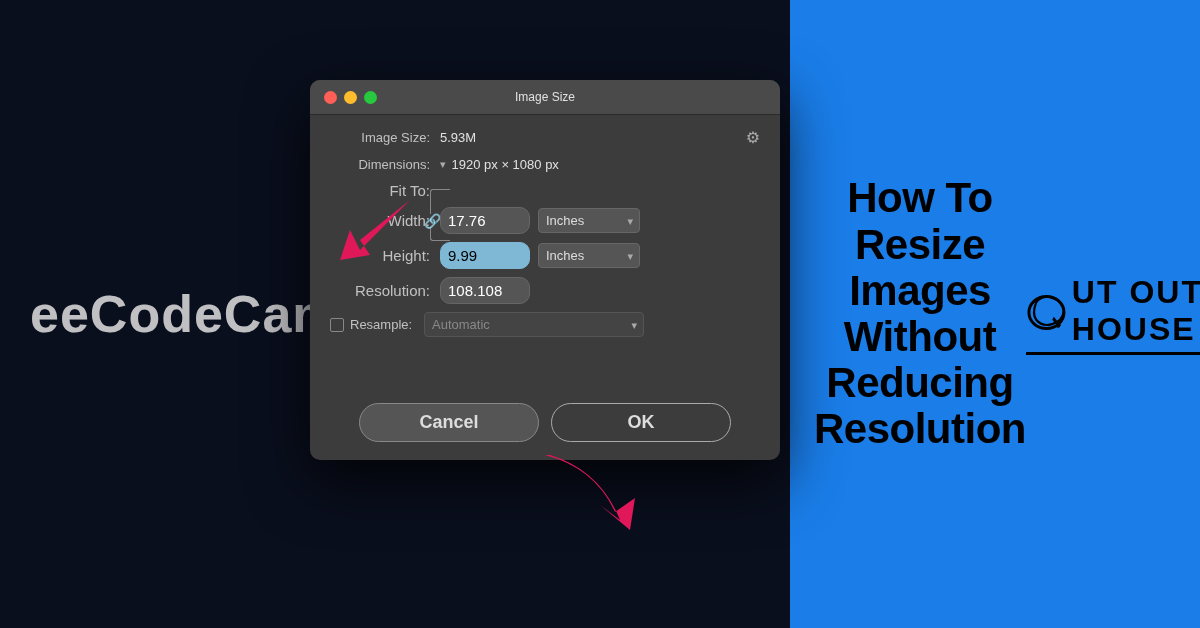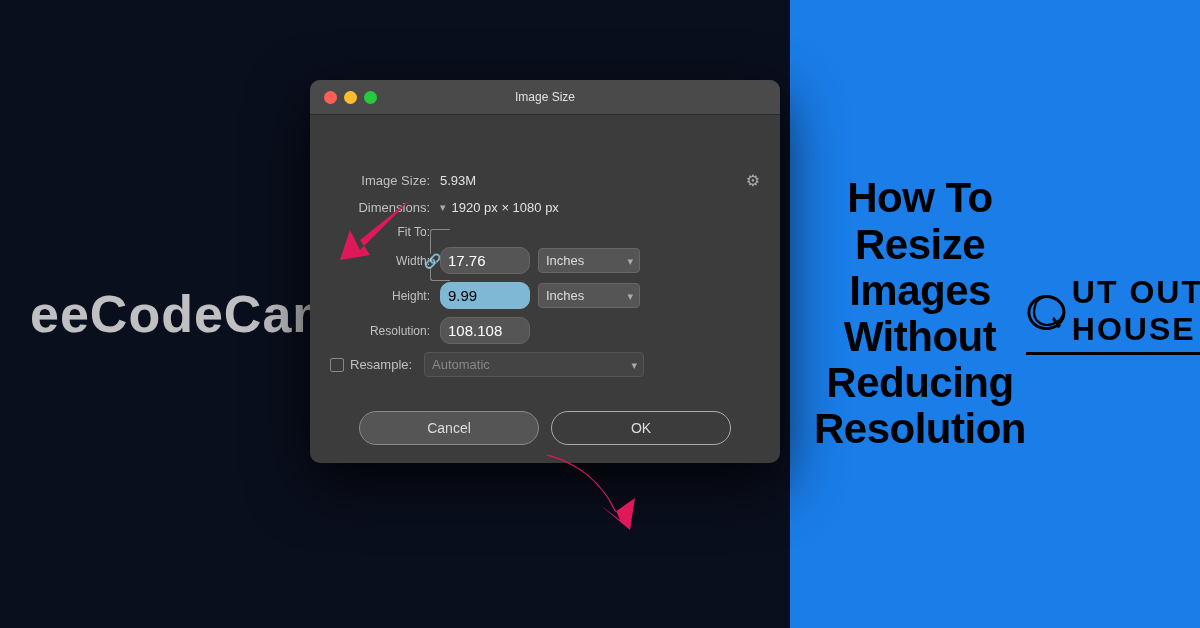--- a/index.html
+++ b/index.html
@@ -72,22 +72,21 @@
     .tl-yellow { background: #ffbd2e; }
     .tl-green { background: #27c93f; }
 
     .dialog-title {
       color: #e0e0e0;
       font-size: 12px;
       font-weight: 500;
     }
 
     .dialog-body {
-      padding: 32px 20px 20px;
-      margin-top: 24px;
+      padding: 13px 20px 20px;
     }
 
     .row {
       display: flex;
       align-items: center;
       margin-bottom: 10px;
     }
 
     .row-label {
       color: #c0c0c0;
@@ -118,21 +117,21 @@
 
     .field-row {
       display: flex;
       align-items: center;
       margin-bottom: 8px;
       position: relative;
     }
 
     .field-label {
       color: #c0c0c0;
-      font-size: 12px;
+      font-size: 15px;
       text-align: right;
       min-width: 110px;
       padding-right: 10px;
     }
 
     .text-input {
       background: #555;
       border: 1px solid #666;
       border-radius: 10px;
       color: #fff;
@@ -257,25 +256,26 @@
     .dialog-buttons {
       display: flex;
       gap: 12px;
       justify-content: center;
       padding: 0 20px 18px;
     }
 
     .btn-cancel, .btn-ok {
       border-radius: 20px;
       padding: 8px 0;
-      font-size: 14px;
+      font-size: 18px;
       cursor: pointer;
       border: 1px solid #888;
-      font-weight: 400;
+      font-weight: 700;
       flex: 1;
+      margin-top: 32px;
     }
 
     .btn-cancel {
       background: #555;
       color: #ddd;
       max-width: 180px;
     }
 
     .btn-ok {
       background: transparent;

